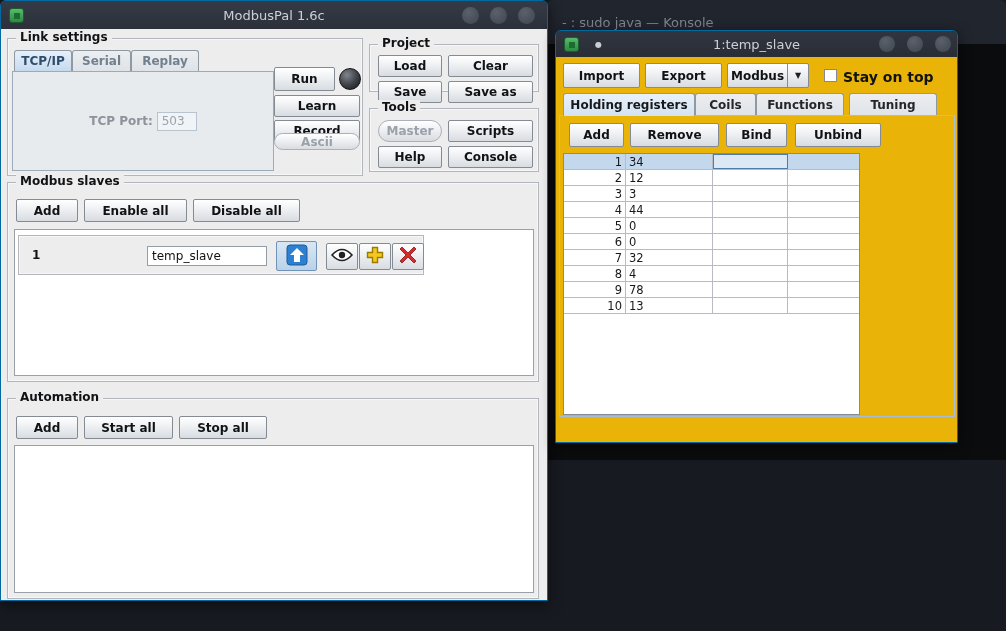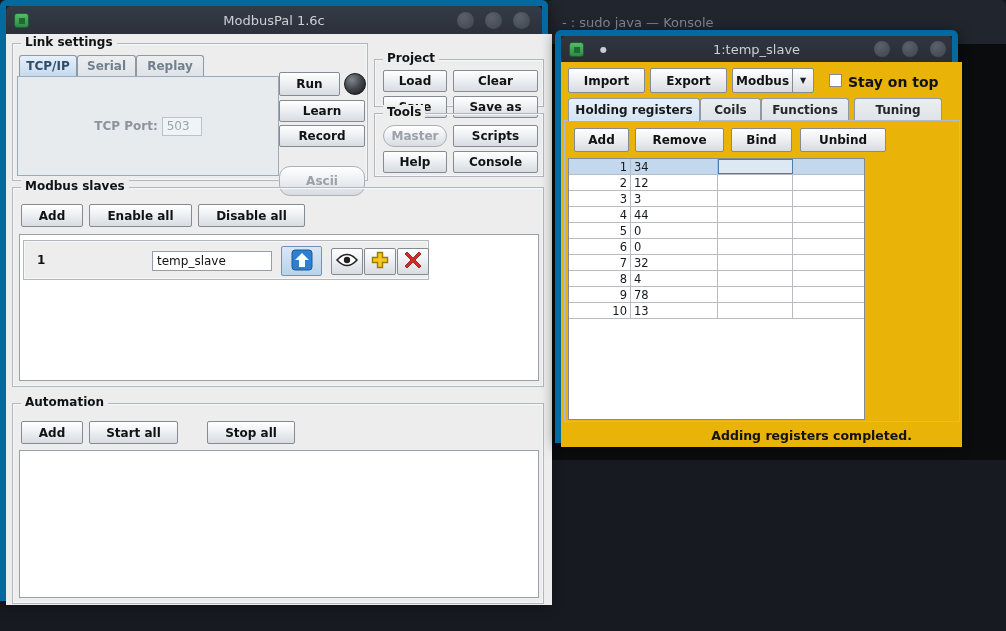--- a/index.html
+++ b/index.html
@@ -1,21 +1,21 @@
 <!DOCTYPE html>
 <html><head>
 <meta charset="utf-8">
 <style>
   * { margin:0; padding:0; box-sizing:border-box; }
   html,body { background:#101216; }
   body { font-family:"DejaVu Sans","Liberation Sans",sans-serif; }
   .stage { position:relative; width:1006px; height:631px; background:#171a20; overflow:hidden; }
 
   
-  .window { position:absolute; border:6px solid #0369a1; border-radius:6px 6px 0 0;
+  .window { position:absolute; border:1px solid #0369a1; border-radius:6px 6px 0 0;
             box-shadow:0 3px 14px rgba(0,0,0,.55);padding-left:28px; }
   .titlebar { position:absolute; left:0; top:0; right:0; display:flex; align-items:center;
               background:linear-gradient(#353b46,#2b303a); border-radius:5px 5px 0 0; }
   .titlebar .title { position:absolute; left:50%; transform:translateX(-50%);
                      font-size:13px; color:#ccd0d6; white-space:nowrap; }
   .tb-circles { position:absolute; right:12px; display:flex; gap:11px; }
   .wbtn { width:17px; height:17px; border-radius:50%;
           background:radial-gradient(circle at 38% 32%, #5b616b, #474d57 70%); }
   .appicon { position:relative; width:15px; height:15px; margin-left:8px; border-radius:3px;
              background:linear-gradient(#55bb6a,#2e8a44); border:1px solid #1d5e30; }
@@ -65,23 +65,23 @@
   .tab-replay { left:123px;top:11px; width:68px; height:21px; }
   .tcp-panel { position:absolute; left:4px; top:32px; width:262px; height:100px;
                background:#e8ebee; border:1px solid #9aabbc;
                display:flex; align-items:center; justify-content:center; gap:4px; }
   .tcp-label { font-size:12px; font-weight:bold; color:#8c939b; }
   .tcp-field { position:static; width:40px; height:19px; }
   .btn-run    { left:266px; top:28px;  width:61px; height:24px; }
   .led-run    { left:331px; top:29px;  width:22px; height:22px; }
   .btn-learn  { left:266px; top:56px;  width:86px; height:22px; }
   .btn-record { left:266px; top:81px;  width:86px; height:22px; }
-  .btn-ascii  { left:266px; top:122px; width:86px; height:30px; }
-
-  .grp-project { left:368px; top:25px; width:170px; height:48px; }
+  .btn-ascii  { left:266px; top:94px; width:86px; height:17px; }
+
+  .grp-project { left:368px; top:15px; width:170px; height:48px; }
   .btn-load   { left:8px;  top:10px; width:64px; height:22px; }
   .btn-clear  { left:78px; top:10px; width:85px; height:22px; }
   .btn-save   { left:8px;  top:36px; width:64px; height:22px; }
   .btn-saveas { left:78px; top:36px; width:85px; height:22px; }
 
   .grp-tools { left:368px; top:79px; width:170px; height:64px; }
   .btn-master { left:8px;  top:11px; width:64px; height:22px; }
   .btn-scripts{ left:78px; top:11px; width:85px; height:22px; }
   .btn-help   { left:8px;  top:37px; width:64px; height:22px; }
   .btn-console{ left:78px; top:37px; width:85px; height:22px; }
@@ -102,21 +102,21 @@
               border:1px solid #848b94; border-radius:2px; cursor:default; }
   .btn-up   { left:257px; top:5px; width:41px; height:30px;
               background:linear-gradient(#d9e7f4,#b9d2e8); border-color:#6f94b8; }
   .btn-eye  { left:307px; top:7px; width:32px; height:27px; }
   .btn-plus { left:340px; top:7px; width:32px; height:27px; }
   .btn-x    { left:373px; top:7px; width:32px; height:27px; }
 
   .grp-auto { left:6px; top:369px; width:532px; height:201px; }
   .btn-au-add   { left:8px;   top:17px; width:62px; height:23px; }
   .btn-au-start { left:76px;  top:17px; width:89px; height:23px; }
-  .btn-au-stop  { left:171px; top:17px; width:88px; height:23px;margin-left:23px; }
+  .btn-au-stop  { left:171px; top:17px; width:88px; height:23px; }
   .auto-list { position:absolute; left:6px; top:46px; width:520px; height:148px;
                background:#fff; border:1px solid #9aa0a7; }
 
   
   .sl-window { left:555px; top:30px; width:403px; height:413px; }
   .sl-window .titlebar { height:26px; background:linear-gradient(#30353f,#282d36); }
   .sl-client { position:absolute; left:0; top:26px; width:401px; height:385px; background:#eab308; }
 
   .btn-import { left:7px;   top:6px; width:77px; height:25px; }
   .btn-export { left:89px;  top:6px; width:77px; height:25px; }
@@ -363,17 +363,16 @@
           <span class="td c3"></span>
         </div>
         <div class="trow">
           <span class="td c0">10</span>
           <span class="td c1">13</span>
           <span class="td c2"></span>
           <span class="td c3"></span>
         </div>
       </div>
 
-      <span class="status-label">Adding registers completed.</span>
     </div>
   </div>
 
 </div>
 
 </body></html>

